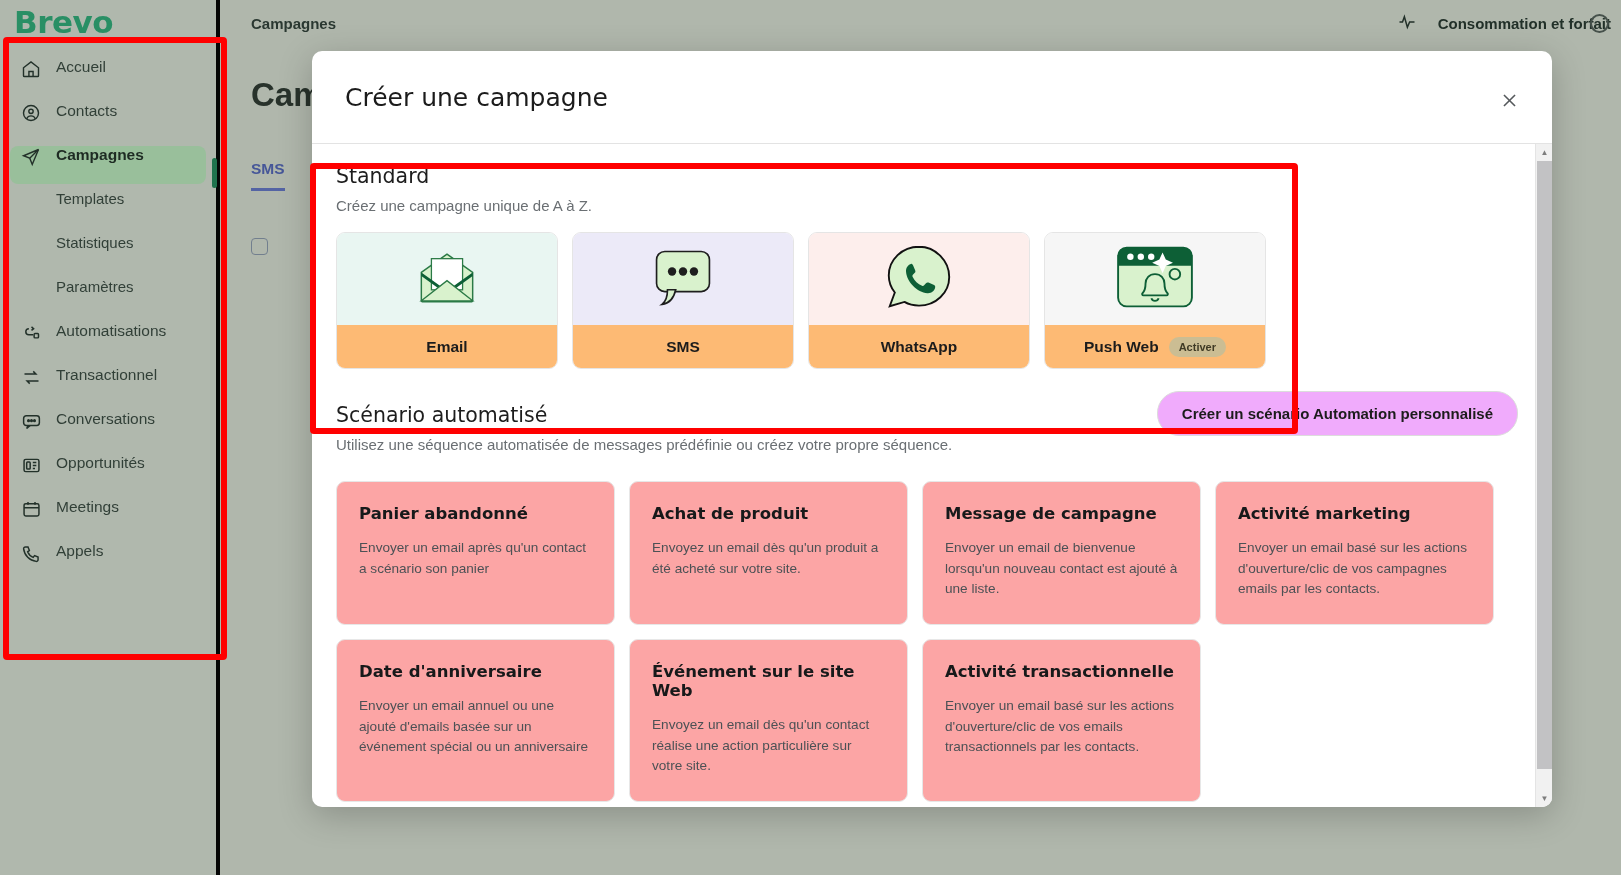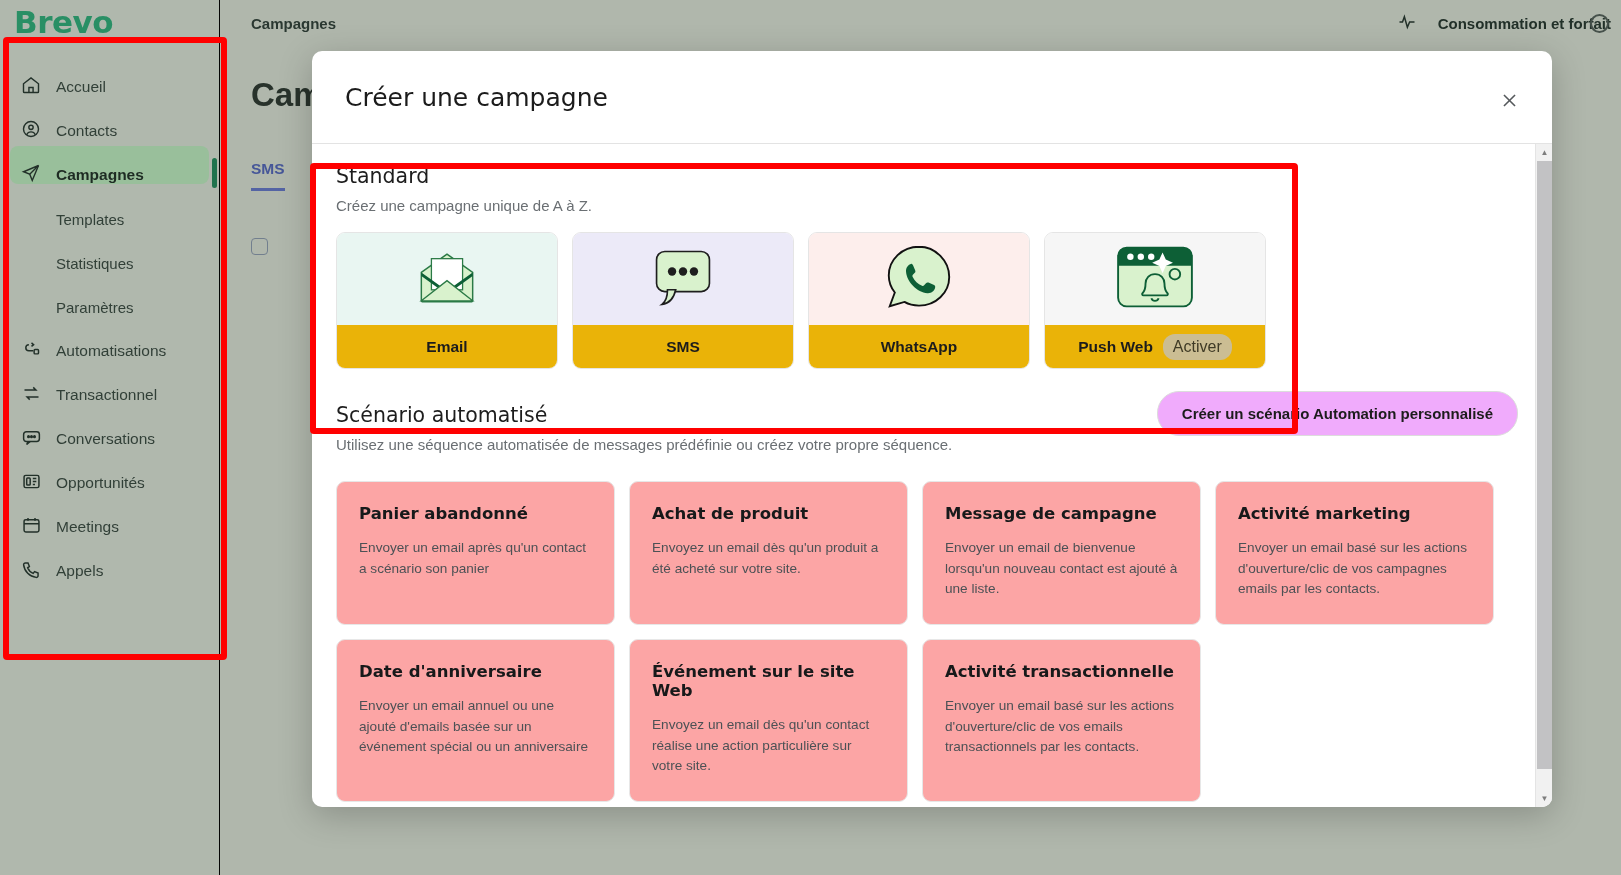--- a/index.html
+++ b/index.html
@@ -9,31 +9,31 @@
     font-family: "Liberation Sans", sans-serif;
     background: #c3cabf;
   }
   #app { position: relative; width: 1621px; height: 875px; }
 
   
   .sidebar {
     position: absolute; left: 0; top: 0;
     width: 220px; height: 875px;
     background: #c3cbc0;
-    border-right: 1px solid #000000;
+    border-right: 4px solid #000000;
   }
   .brand {
     position: absolute; left: 14px; top: 4px;
     font-size: 31px; font-weight: bold; letter-spacing: -0.5px;
     color: #2a9d6e;
     font-family: "DejaVu Sans", sans-serif;
   }
   .nav { position: absolute; top: 52px; left: 0; right: 0; }
   .nav-item {
-    display: flex; align-items: flex-end;
+    display: flex; align-items: flex-start;
     height: 38px; margin: 6px 10px;
     padding-left: 10px;
     border-radius: 8px;
     color: #33423a; font-size: 15.5px;
     cursor: pointer;
   }
   .nav-item .ico {
     width: 22px; height: 22px; margin-right: 14px;
     display: flex; align-items: center; justify-content: center;
     color: #22312a; flex: 0 0 22px;
@@ -117,30 +117,30 @@
   .std-cards { display: flex; gap: 14px; margin-top: 18px; }
   .std-card {
     width: 222px; height: 137px;
     border: 1px solid #e5e5e5; border-radius: 9px;
     overflow: hidden; cursor: pointer; background: #fff;
     display: flex; flex-direction: column;
   }
   .std-art { flex: 1; display: flex; align-items: center; justify-content: center; }
   .std-foot {
     height: 43px; display: flex; align-items: center; justify-content: center;
-    gap: 10px; background: #eab308;
+    gap: 10px; background: #fdba74;
     font-size: 15.5px; font-weight: bold; color: #1c1c1c;
   }
   .art-email { background: #e9f6f2; }
   .art-sms   { background: #eceaf8; }
   .art-wa    { background: #fdeeec; }
   .art-push  { background: #f6f6f6; }
   .badge {
     background: #cbbd93; color: #3f3a25;
-    font-size: 16px; font-weight: normal;
+    font-size: 11px; font-weight: bold;
     padding: 4px 10px; border-radius: 12px;
   }
 
   
   .scen-head { position: relative; margin-top: 34px; }
   .scen-btn {
     position: absolute; right: 0; top: -12px;
     border: 1px solid #dcdcdc; border-radius: 22px;
     background: #f0abfc; padding: 13px 24px;
     font-size: 15px; font-weight: bold; color: #1c1c1c;

